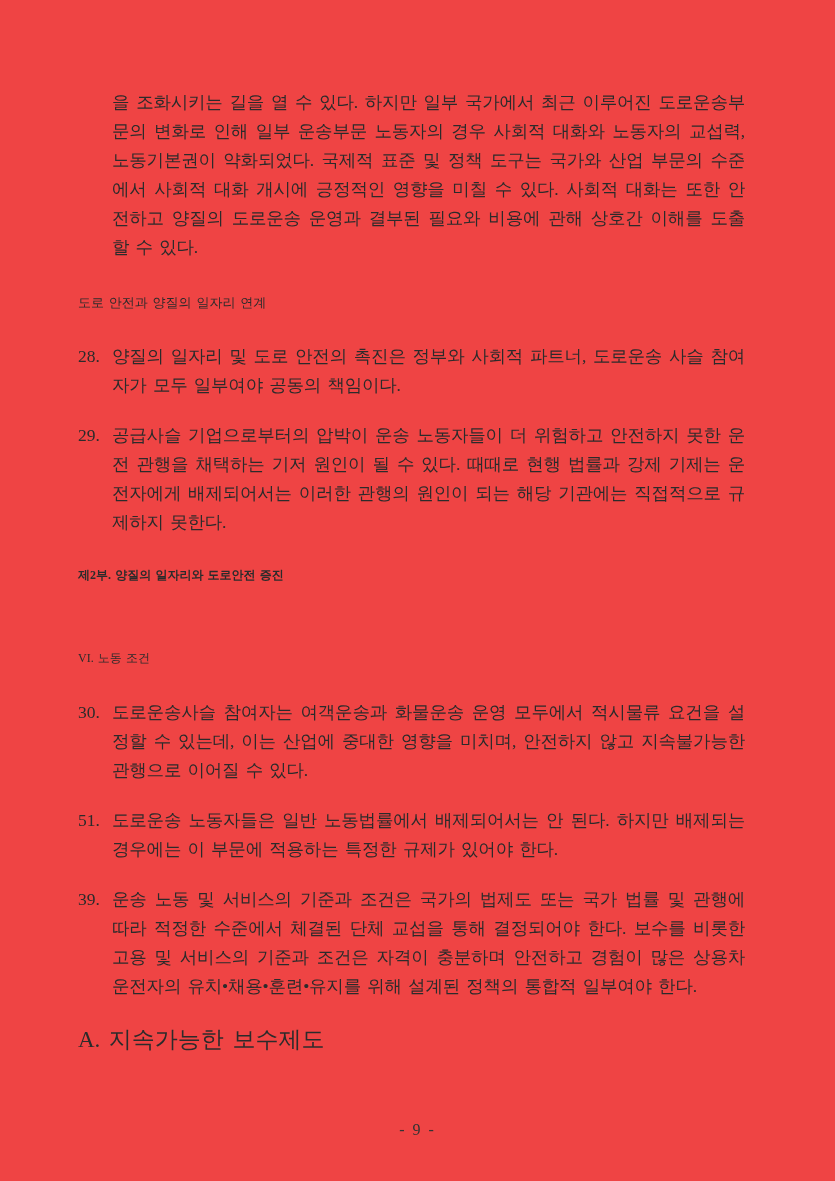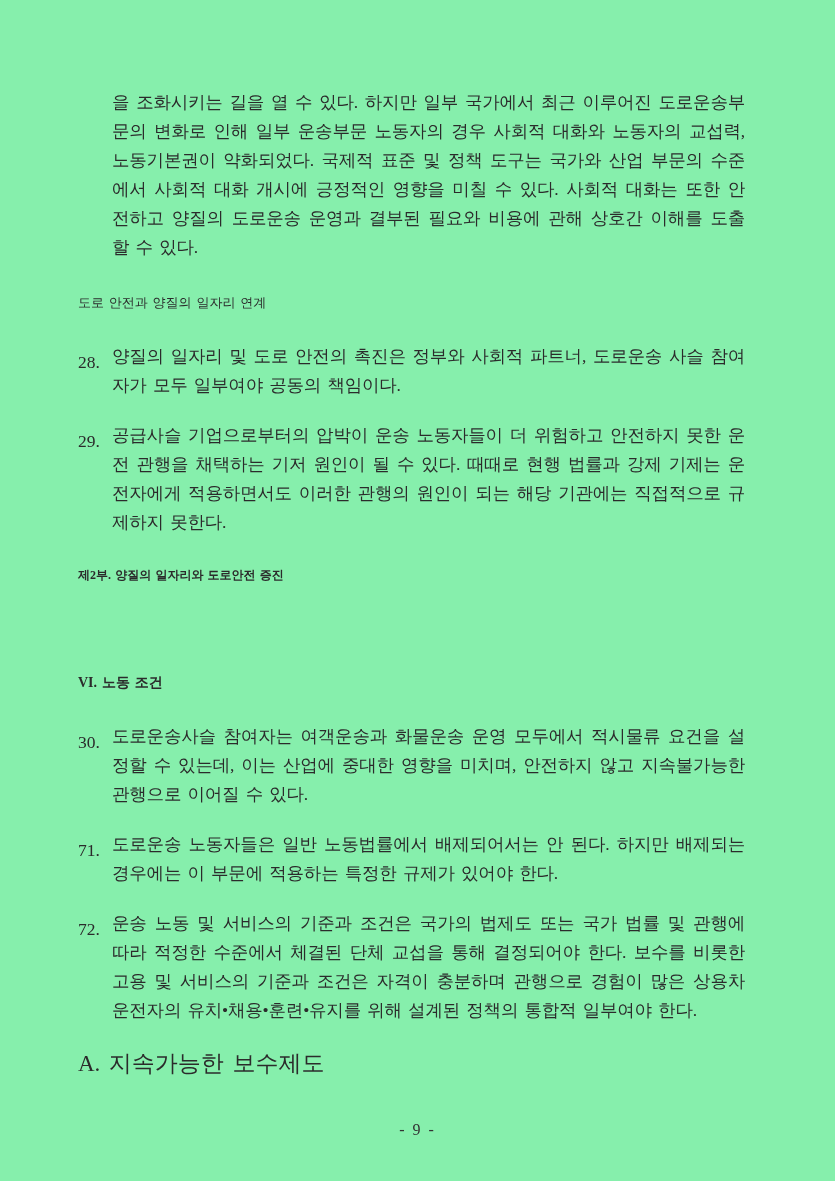--- a/index.html
+++ b/index.html
@@ -11,21 +11,21 @@
     width: 835px;
     height: 1181px;
     font-family: "Liberation Serif", "DejaVu Serif", serif;
     color: #2b2b2b;
     -webkit-font-smoothing: antialiased;
   }
   .page {
     position: relative;
     width: 835px;
     height: 1181px;
-    background: #86efac;
+    background: #ef4444;
     overflow: hidden;
   }
   .content {
     position: absolute;
     top: 88px;
     left: 78px;
     right: 90px;
   }
   p { margin: 0; }
   .body-text {
@@ -47,36 +47,36 @@
     word-spacing: 0.12em;
   }
   .item {
     position: relative;
     padding-left: 34px;
     margin-top: 25px;
   }
   .item .num {
     position: absolute;
     left: 0;
-    top: 6px;
+    top: 0;
     font-size: 17.5px;
     line-height: 29px;
   }
   .part-heading {
     font-size: 12px;
     line-height: 29px;
     font-weight: bold;
     margin-top: 24px;
     word-spacing: 0.1em;
   }
   .chapter-heading {
-    font-size: 14px;
+    font-size: 12px;
     line-height: 29px;
-    font-weight: bold;
-    margin-top: 78px;
+    font-weight: normal;
+    margin-top: 54px;
     word-spacing: 0.1em;
   }
   .subsection-heading {
     font-size: 23px;
     line-height: 29px;
     font-weight: normal;
     margin-top: 24px;
     word-spacing: 0.12em;
   }
   .gap-md { margin-top: 21px; }
@@ -101,40 +101,40 @@
 
     <p class="subhead">도로 안전과 양질의 일자리 연계</p>
 
     <div class="item">
       <span class="num">28.</span>
       <p class="body-text">양질의 일자리 및 도로 안전의 촉진은 정부와 사회적 파트너, 도로운송 사슬 참여자가 모두 일부여야 공동의 책임이다.</p>
     </div>
 
     <div class="item gap-md">
       <span class="num">29.</span>
-      <p class="body-text">공급사슬 기업으로부터의 압박이 운송 노동자들이 더 위험하고 안전하지 못한 운전 관행을 채택하는 기저 원인이 될 수 있다. 때때로 현행 법률과 강제 기제는 운전자에게 적용하면서도 이러한 관행의 원인이 되는 해당 기관에는 직접적으로 규제하지 못한다.</p>
+      <p class="body-text">공급사슬 기업으로부터의 압박이 운송 노동자들이 더 위험하고 안전하지 못한 운전 관행을 채택하는 기저 원인이 될 수 있다. 때때로 현행 법률과 강제 기제는 운전자에게 배제되어서는 이러한 관행의 원인이 되는 해당 기관에는 직접적으로 규제하지 못한다.</p>
     </div>
 
     <p class="part-heading">제2부. 양질의 일자리와 도로안전 증진</p>
 
     <p class="chapter-heading">VI. 노동 조건</p>
 
     <div class="item">
       <span class="num">30.</span>
       <p class="body-text">도로운송사슬 참여자는 여객운송과 화물운송 운영 모두에서 적시물류 요건을 설정할 수 있는데, 이는 산업에 중대한 영향을 미치며, 안전하지 않고 지속불가능한 관행으로 이어질 수 있다.</p>
     </div>
 
     <div class="item gap-md">
-      <span class="num">71.</span>
+      <span class="num">51.</span>
       <p class="body-text">도로운송 노동자들은 일반 노동법률에서 배제되어서는 안 된다. 하지만 배제되는 경우에는 이 부문에 적용하는 특정한 규제가 있어야 한다.</p>
     </div>
 
     <div class="item gap-md">
-      <span class="num">72.</span>
-      <p class="body-text">운송 노동 및 서비스의 기준과 조건은 국가의 법제도 또는 국가 법률 및 관행에 따라 적정한 수준에서 체결된 단체 교섭을 통해 결정되어야 한다. 보수를 비롯한 고용 및 서비스의 기준과 조건은 자격이 충분하며 관행으로 경험이 많은 상용차 운전자의 유치•채용•훈련•유지를 위해 설계된 정책의 통합적 일부여야 한다.</p>
+      <span class="num">39.</span>
+      <p class="body-text">운송 노동 및 서비스의 기준과 조건은 국가의 법제도 또는 국가 법률 및 관행에 따라 적정한 수준에서 체결된 단체 교섭을 통해 결정되어야 한다. 보수를 비롯한 고용 및 서비스의 기준과 조건은 자격이 충분하며 안전하고 경험이 많은 상용차 운전자의 유치•채용•훈련•유지를 위해 설계된 정책의 통합적 일부여야 한다.</p>
     </div>
 
     <p class="subsection-heading">A. 지속가능한 보수제도</p>
 
 
   </div>
 
   <div class="page-number">- 9 -</div>
 </div>
 

